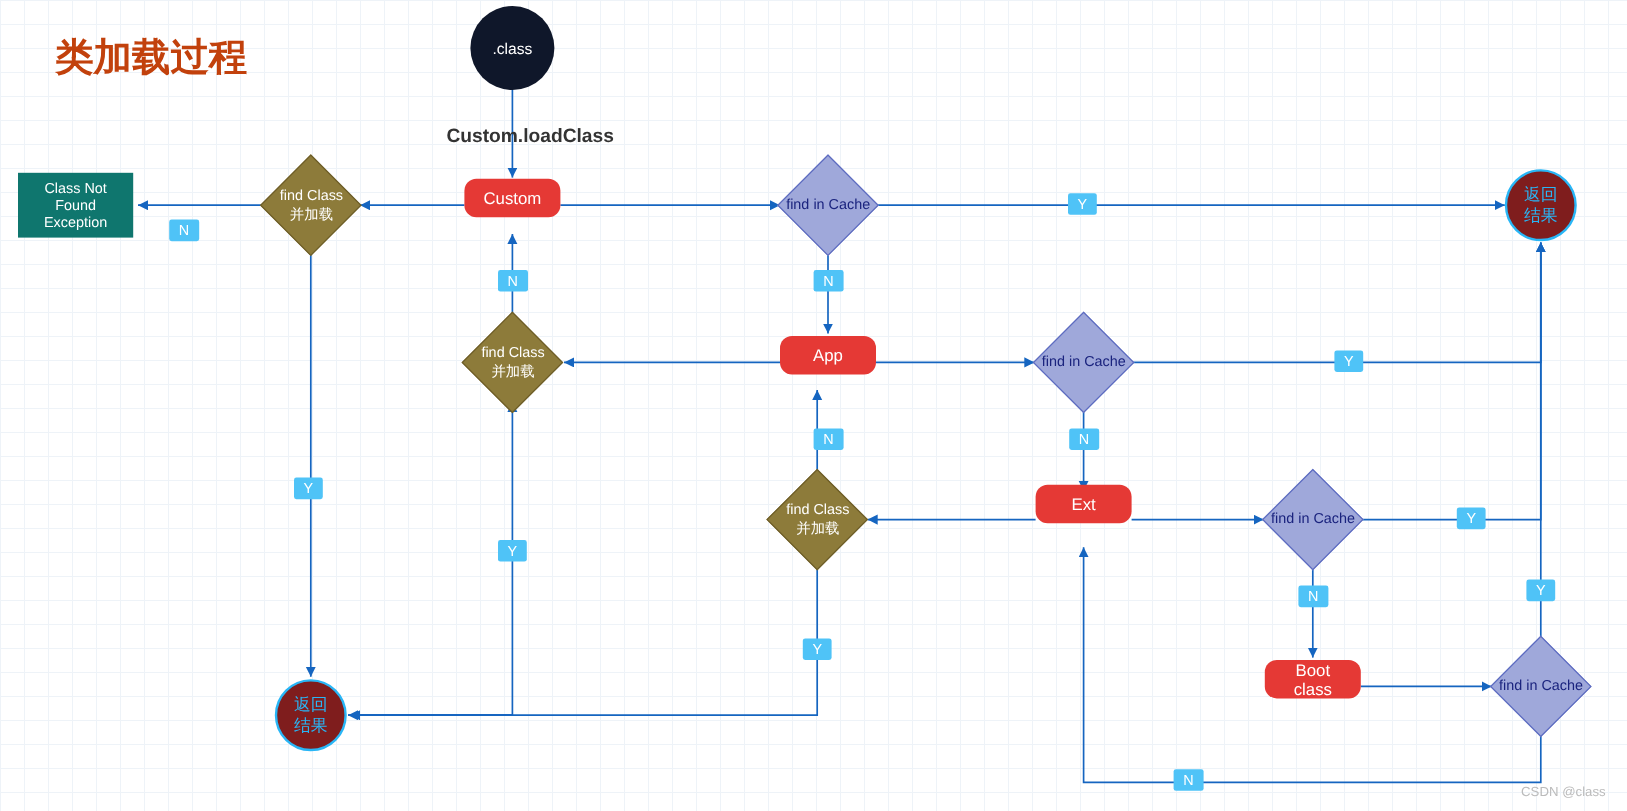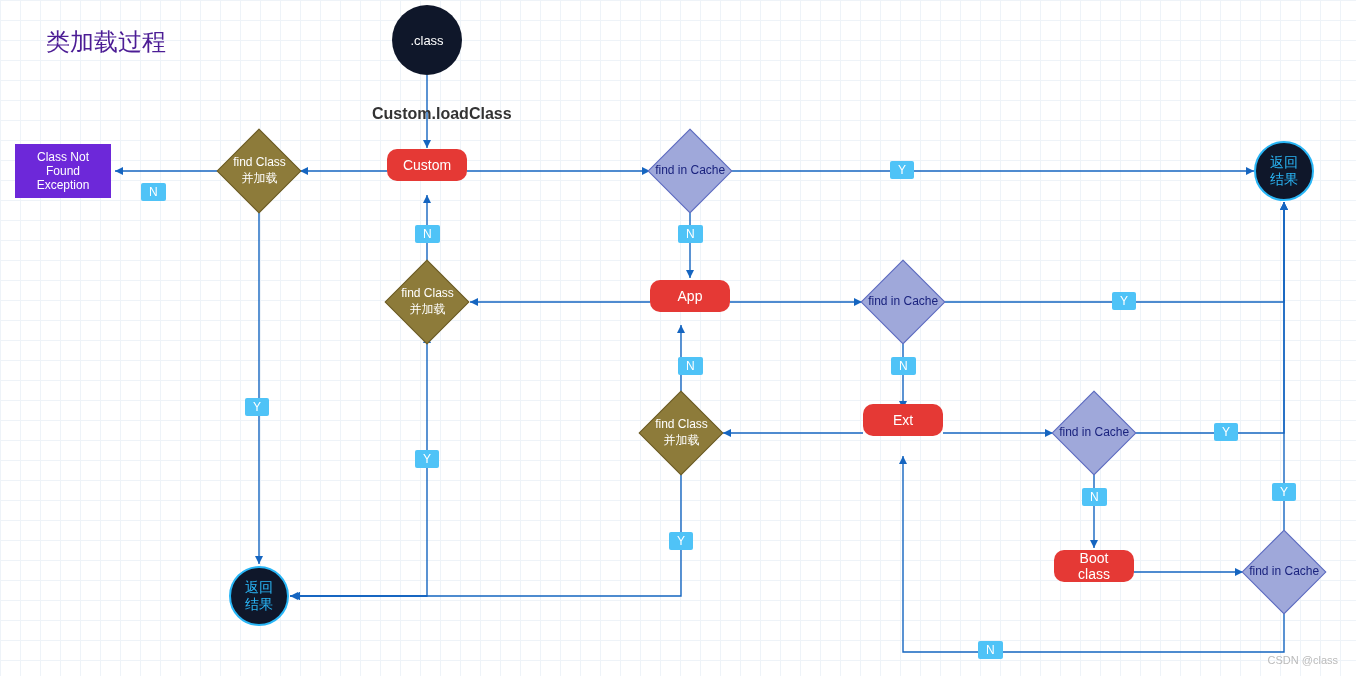--- a/index.html
+++ b/index.html
@@ -1,21 +1,21 @@
 <!DOCTYPE html>
 <html><head>
 <meta charset="utf-8">
 <style>
   html,body{margin:0;padding:0;width:1356px;height:676px;font-family:Arial,"Microsoft YaHei",sans-serif;background:#fff;overflow:hidden}
   .grid{position:absolute;inset:0;background-image:linear-gradient(#eef3f8 1px,transparent 1px),linear-gradient(90deg,#eef3f8 1px,transparent 1px);background-size:20px 20px}
   .node{position:absolute;display:flex;align-items:center;justify-content:center;text-align:center;font-size:13px;box-sizing:border-box}
-  .title{position:absolute;font-size:24px;font-weight:400;color:#4c1d95}
+  .title{position:absolute;font-size:32px;font-weight:700;color:#c2410c}
   .circle-start{background:#0f172a;color:#fff;border-radius:50%;width:70px;height:70px}
-  .circle-end{border:2px solid #29b6f6;color:#29b6f6;border-radius:50%;width:60px;height:60px;background:#0f172a;font-size:14px;line-height:1.2}
-  .rect-blue{background:#6d28d9;color:#fff;padding:17px;width:96px;height:54px;font-size:12px}
+  .circle-end{border:2px solid #29b6f6;color:#29b6f6;border-radius:50%;width:60px;height:60px;background:#7f1d1d;font-size:14px;line-height:1.2}
+  .rect-blue{background:#0f766e;color:#fff;padding:17px;width:96px;height:54px;font-size:12px}
   .rect-red{background:#e53935;color:#fff;border-radius:10px;width:80px;height:32px;font-size:14px}
   .diamond{transform:rotate(45deg);width:60px;height:60px}
   .diamond .dlabel{transform:rotate(-45deg);white-space:nowrap;font-size:12px;text-align:center;line-height:1.3}
   .d-purple{background:#9fa8da;border:1px solid #5c6bc0;color:#1a237e}
   .d-olive{background:#8d7b3a;border:1px solid #6d5d28;color:#fff}
   .badge{position:absolute;background:#4fc3f7;color:#fff;font-size:12px;padding:2px 8px;border-radius:2px}
   .edgelabel{position:absolute;font-size:16px;color:#333;font-weight:700}
   .watermark{position:absolute;font-size:11px;color:#bbb}
   svg{position:absolute;inset:0;pointer-events:none}
   line,polyline,path{stroke:#1565c0;stroke-width:1.4;fill:none;marker-end:url(#arrow)}

